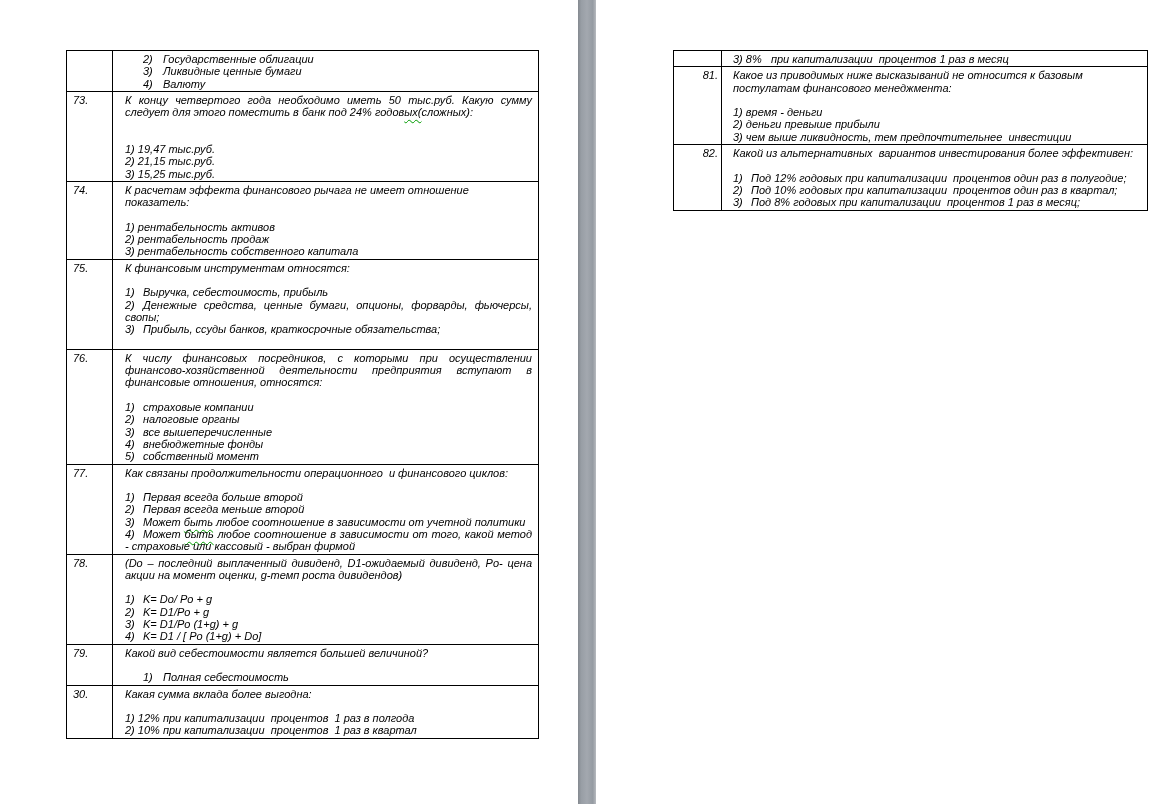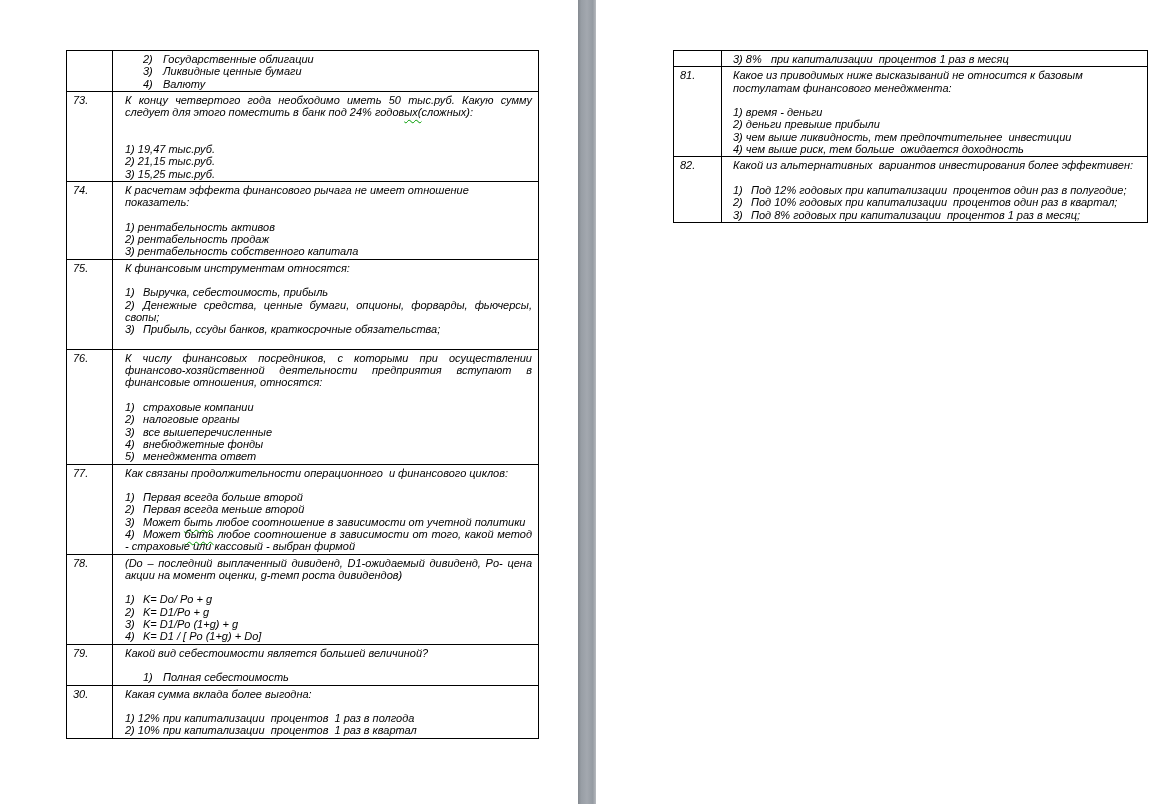--- a/index.html
+++ b/index.html
@@ -29,21 +29,21 @@
       var(--divider_mid) 50%,
       #959ba2 82%,
       var(--divider_right) 100%);
   }
   .qtable{position:absolute;top:50px;border:1px solid var(--border);background:var(--page);box-sizing:border-box;}
   #table-0{left:66px;width:473px;}
   #table-1{left:77px;width:475px;}
   .qrow{display:flex;border-bottom:1px solid var(--border);}
   .qrow:last-child{border-bottom:none;}
   .qnum{flex:0 0 46px;border-right:1px solid var(--border);padding:2px 3px 1px 6px;box-sizing:border-box;}
-  #table-1 .qnum{flex:0 0 48px;}
+  #table-1 .qnum{flex:0 0 48px;text-align:right;}
   .qcell{flex:1;min-width:0;padding:2px 6px 1px 12px;box-sizing:border-box;overflow:hidden;}
   #table-1 .qcell{padding-left:11px;padding-right:8px;}
   .line{min-height:12.3px;white-space:pre;}
   .j{white-space:normal;text-align:justify;text-align-last:justify;}
   .mk-tab{display:inline-block;width:18px;white-space:pre;}
   .s-tabin{margin-left:18px;}
   .s-tabin .mk-tab{width:20px;}
   .squiggle{
     text-decoration-line:underline;
     text-decoration-style:wavy;
@@ -105,21 +105,21 @@
           <div class="qnum">76.</div>
           <div class="qcell">
             <div class="line q j">К числу финансовых посредников, с которыми при осуществлении</div>
             <div class="line q j">финансово-хозяйственной деятельности предприятия вступают в</div>
             <div class="line q">финансовые отношения, относятся:</div>
             <div class="line blank"></div>
             <div class="line opt s-tab"><span class="mk-tab">1)</span><span class="otext">страховые компании</span></div>
             <div class="line opt s-tab"><span class="mk-tab">2)</span><span class="otext">налоговые органы</span></div>
             <div class="line opt s-tab"><span class="mk-tab">3)</span><span class="otext">все вышеперечисленные</span></div>
             <div class="line opt s-tab"><span class="mk-tab">4)</span><span class="otext">внебюджетные фонды</span></div>
-            <div class="line opt s-tab"><span class="mk-tab">5)</span><span class="otext">менеджмента ответ</span></div>
+            <div class="line opt s-tab"><span class="mk-tab">5)</span><span class="otext">собственный момент</span></div>
           </div>
         </div>
         <div class="qrow">
           <div class="qnum">77.</div>
           <div class="qcell">
             <div class="line q">Как связаны продолжительности операционного  и финансового циклов:</div>
             <div class="line blank"></div>
             <div class="line opt s-tab"><span class="mk-tab">1)</span><span class="otext">Первая всегда больше второй</span></div>
             <div class="line opt s-tab"><span class="mk-tab">2)</span><span class="otext">Первая всегда меньше второй</span></div>
             <div class="line opt s-tab"><span class="mk-tab">3)</span><span class="otext">Может <span class="squiggle">быть</span> любое соотношение в зависимости от учетной политики</span></div>
@@ -169,21 +169,20 @@
         </div>
         <div class="qrow">
           <div class="qnum">81.</div>
           <div class="qcell">
             <div class="line q">Какое из приводимых ниже высказываний не относится к базовым</div>
             <div class="line q">постулатам финансового менеджмента:</div>
             <div class="line blank"></div>
             <div class="line opt s-plain"><span class="mk">1)</span> <span class="otext">время - деньги</span></div>
             <div class="line opt s-plain"><span class="mk">2)</span> <span class="otext">деньги превыше прибыли</span></div>
             <div class="line opt s-plain"><span class="mk">3)</span> <span class="otext">чем выше ликвидность, тем предпочтительнее  инвестиции</span></div>
-            <div class="line opt s-plain"><span class="mk">4)</span> <span class="otext">чем выше риск, тем больше  ожидается доходность</span></div>
           </div>
         </div>
         <div class="qrow">
           <div class="qnum">82.</div>
           <div class="qcell">
             <div class="line q">Какой из альтернативных  вариантов инвестирования более эффективен:</div>
             <div class="line blank"></div>
             <div class="line opt s-tab"><span class="mk-tab">1)</span><span class="otext">Под 12% годовых при капитализации  процентов один раз в полугодие;</span></div>
             <div class="line opt s-tab"><span class="mk-tab">2)</span><span class="otext">Под 10% годовых при капитализации  процентов один раз в квартал;</span></div>
             <div class="line opt s-tab"><span class="mk-tab">3)</span><span class="otext">Под 8% годовых при капитализации  процентов 1 раз в месяц;</span></div>

